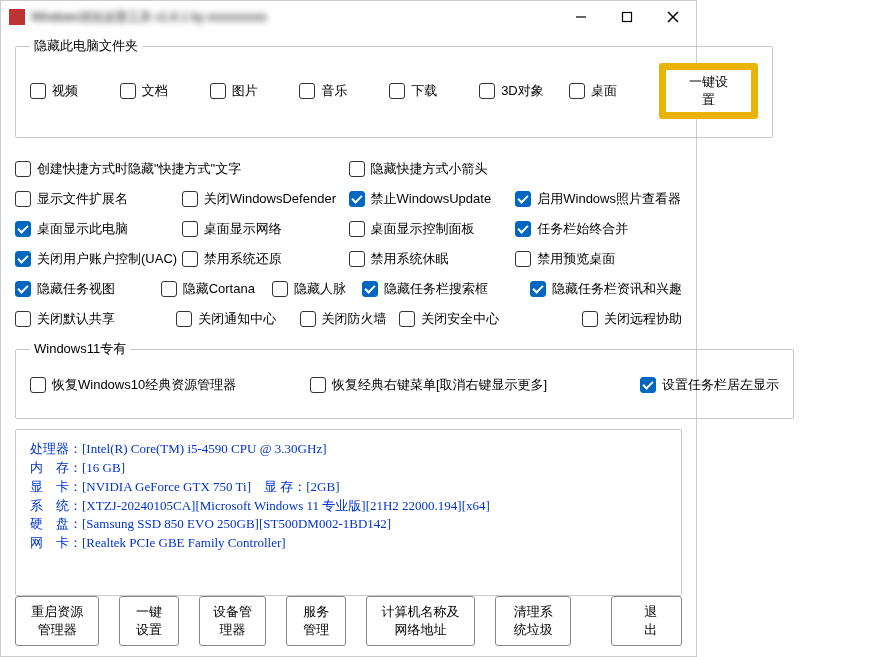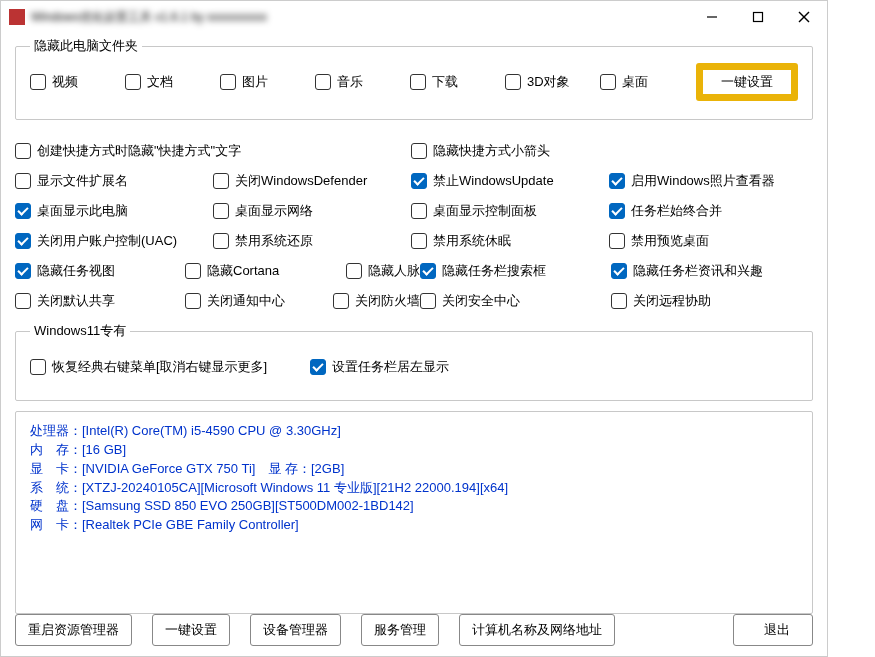--- a/index.html
+++ b/index.html
@@ -4,21 +4,21 @@
 <style>
   * { box-sizing: border-box; }
   body {
     margin: 0;
     font-family: "Microsoft YaHei", "SimSun", Arial, sans-serif;
     font-size: 13px;
     background: #fff;
     overflow: hidden;
   }
   .window {
-    width: 828px;
+    width: 697px;
     height: 657px;
     background: #fff;
     display: flex;
     flex-direction: column;
     border: 1px solid #ccc;
   }
   
   .titlebar {
     height: 32px;
     display: flex;
@@ -102,32 +102,32 @@
     border: 7px solid #eab308;
     border-radius: 3px;
     padding: 3px 18px;
     background: #fff;
     font-size: 13px;
   }
 
   .grid4 .cell { width: 198px; }
   .row5 .cell:nth-child(1){width:170px;}
   .row5 .cell:nth-child(2){width:130px;}
-  .row5 .cell:nth-child(3){width:105px;justify-content:flex-end;}
+  .row5 .cell:nth-child(3){width:105px;}
   .row5 .cell:nth-child(4){width:160px;}
   .row5 .cell:nth-child(5){flex:1;padding-left:31px;}
   .win11-row .cell:nth-child(1){width:280px;}
   .win11-row .cell:nth-child(2){width:330px;}
   .win11-row .cell:nth-child(3){flex:1;}
 
   .sysinfo {
     border: 1px solid #c8c8c8;
     border-radius: 2px;
     padding: 10px 14px;
-    font-family: Liberation Sans, sans-serif;
+    font-family: Liberation Serif, serif;
     font-size: 13px;
     color: #0033cc;
     line-height: 1.45;
     flex: 1;
     white-space: pre;
     overflow: hidden;
   }
 
   .btn-bar {
     display: flex;
@@ -318,20 +318,24 @@
             <span class="lbl">关闭远程协助</span>
           </label>
         </div>
       </div>
 
     <fieldset class="group">
       <legend>Windows11专有</legend>
       <div class="row win11-row" id="win11-row">
           <label class="cb cell">
             <span class="box"></span>
+            <span class="lbl">恢复Windows10经典资源管理器</span>
+          </label>
+          <label class="cb cell">
+            <span class="box"></span>
             <span class="lbl">恢复经典右键菜单[取消右键显示更多]</span>
           </label>
           <label class="cb cell checked">
             <span class="box"></span>
             <span class="lbl">设置任务栏居左显示</span>
           </label>
         </div>
     </fieldset>
 
     <div class="sysinfo"><span>处理器：</span><span>[Intel(R) Core(TM) i5-4590 CPU @ 3.30GHz]</span>
@@ -340,18 +344,19 @@
 <span>系　统：</span><span>[XTZJ-20240105CA][Microsoft Windows 11 专业版][21H2 22000.194][x64]</span>
 <span>硬　盘：</span><span>[Samsung SSD 850 EVO 250GB][ST500DM002-1BD142]</span>
 <span>网　卡：</span><span>[Realtek PCIe GBE Family Controller]</span></div>
 
     <div class="btn-bar">
       <button class="btn">重启资源管理器</button>
       <button class="btn">一键设置</button>
       <button class="btn">设备管理器</button>
       <button class="btn">服务管理</button>
       <button class="btn">计算机名称及网络地址</button>
+      <button class="btn">清理系统垃圾</button>
       <div class="spacer"></div>
       <button class="btn exit">退出</button>
     </div>
 
   </div>
 </div>
 
 </body></html>

